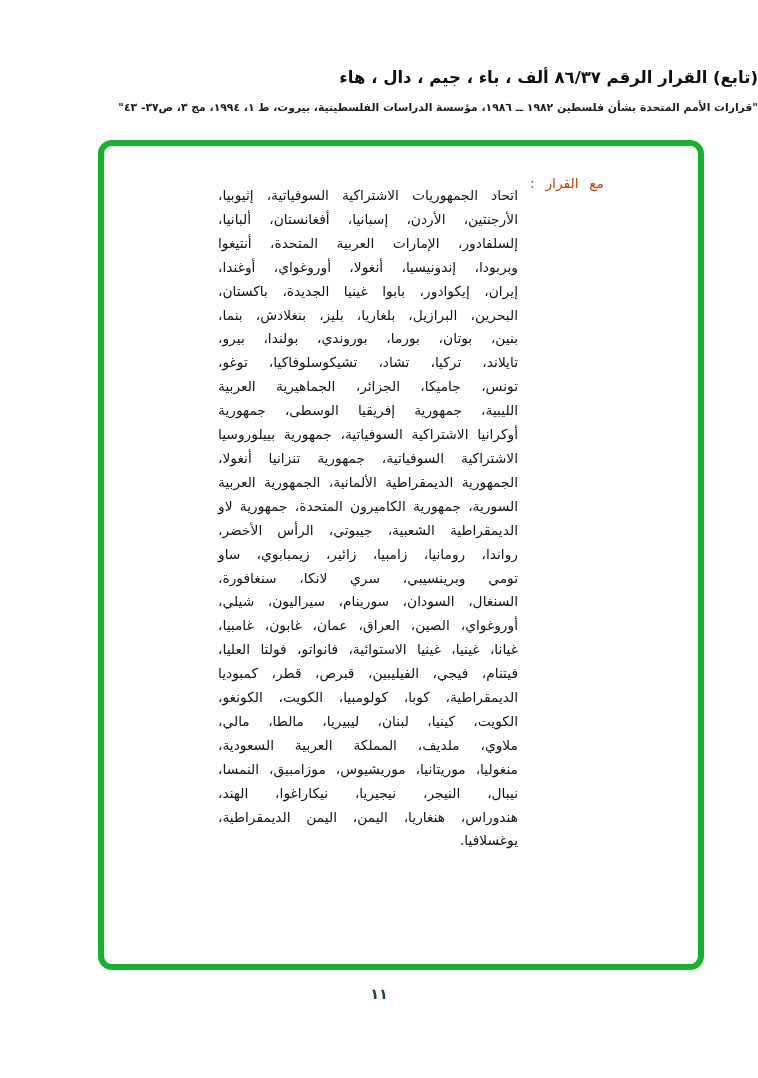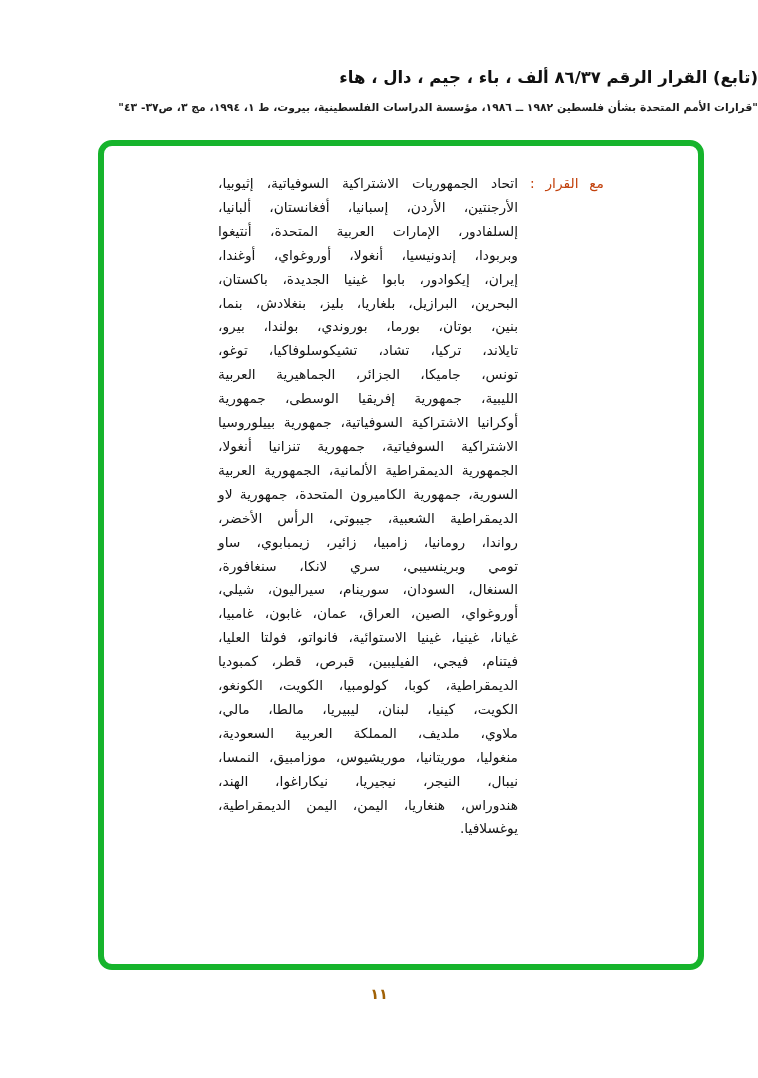--- a/index.html
+++ b/index.html
@@ -63,20 +63,21 @@
     font-size: 13.8px;
     line-height: 23.9px;
     text-align: justify;
     text-align-last: justify;
     white-space: nowrap;
     color: #c2410c;
   }
   .country-lines {
     flex: 0 0 300px;
     width: 300px;
+    margin-top: 12px;
   }
   .line {
     direction: rtl;
     font-size: 13.8px;
     line-height: 23.9px;
     text-align: justify;
     text-align-last: justify;
     white-space: nowrap;
     color: #151515;
   }
@@ -85,21 +86,21 @@
   }
   .page-number {
     position: absolute;
     top: 986px;
     left: 0;
     width: 100%;
     text-align: center;
     font-size: 14.5px;
     font-weight: bold;
     letter-spacing: 3px;
-    color: #a16207;
+    color: #14532d;
     direction: rtl;
   }
 </style>
 </head>
 <body>
 
 <div class="page">
 
   <div class="header">
     <div class="doc-title">(تابع) القرار الرقم ٨٦/٣٧ ألف ، باء ، جيم ، دال ، هاء</div>

